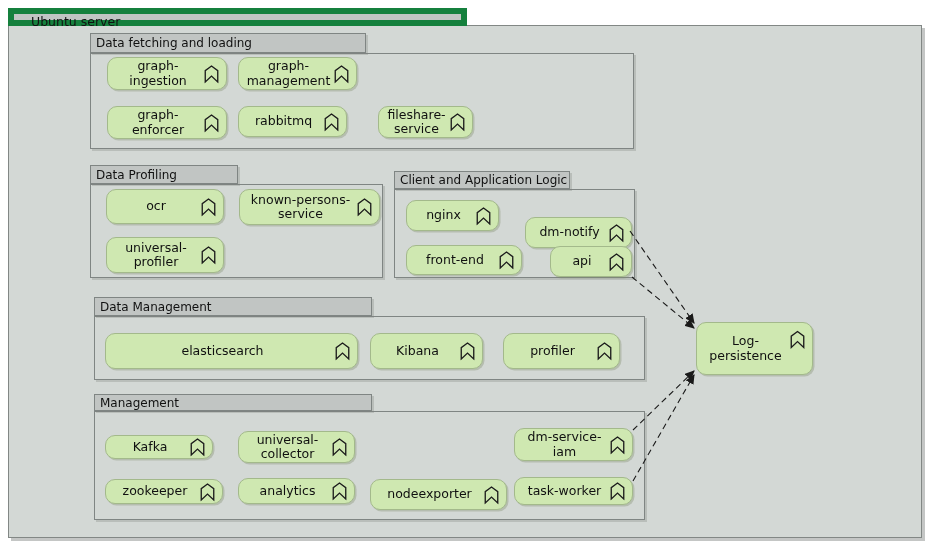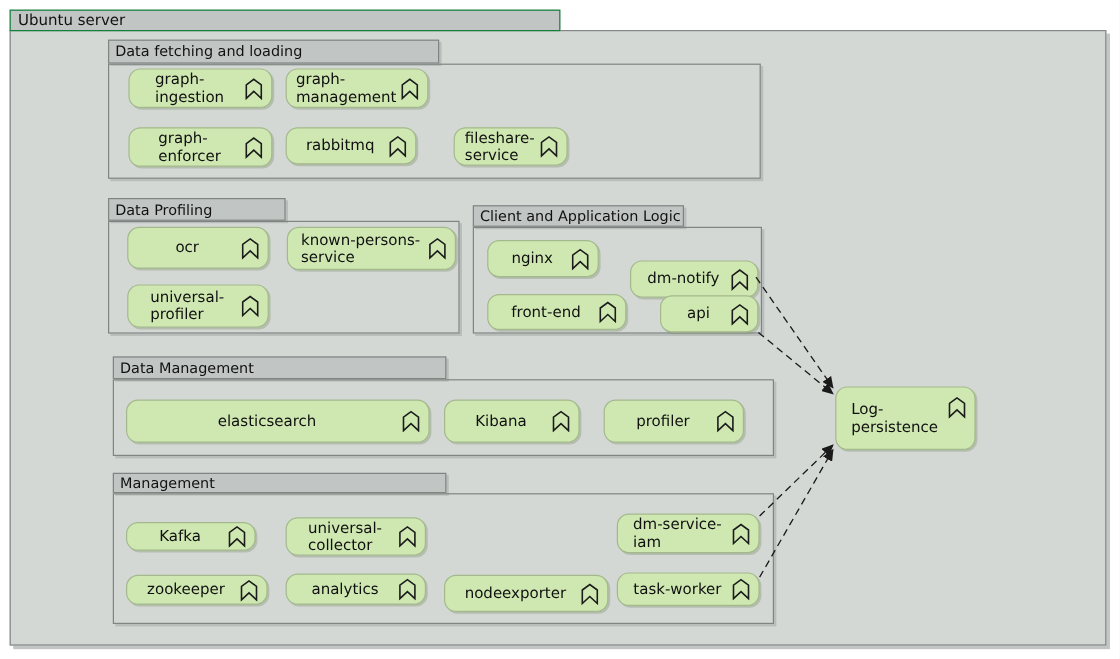--- a/index.html
+++ b/index.html
@@ -4,22 +4,22 @@
 <style>
   html,body{margin:0;padding:0;background:#ffffff;}
   #canvas{
     position:relative;width:933px;height:549px;overflow:hidden;
     font-family:"DejaVu Sans","Liberation Sans",sans-serif;
     color:#111;background:#ffffff;
   }
   
   .frame-tab{
     position:absolute;left:8px;top:8px;width:459px;height:18px;
-    background:#c1c5c3;border:1px solid #15803d;box-sizing:border-box;
-    font-size:12.5px;line-height:16px;padding-left:6px;z-index:2;
+    background:#c1c5c3;border:6px solid #15803d;box-sizing:border-box;
+    font-size:12.5px;line-height:16px;padding-left:17px;z-index:2;
   }
   .frame-body{
     position:absolute;left:8px;top:25px;width:914px;height:513px;
     background:#d3d8d5;border:1px solid #828785;box-sizing:border-box;
     box-shadow:3px 3px 0 rgba(125,129,127,.45);z-index:1;
   }
   
   .ptab{
     position:absolute;background:#c1c5c3;border:1px solid #7f8583;
     box-sizing:border-box;font-size:12px;padding-left:5px;
@@ -32,21 +32,21 @@
   }
   
   .node{
     position:absolute;background:#cfe8b1;border:1px solid #a3b98b;
     border-radius:10px;box-sizing:border-box;z-index:4;
     display:flex;align-items:center;justify-content:center;
     box-shadow:1.5px 1.5px 0 rgba(125,140,105,.35);
     padding-left:4px;padding-right:22px;
   }
   .nl{
-    font-size:12.5px;line-height:1.16;text-align:left;
+    font-size:12.5px;line-height:1.16;text-align:center;
     white-space:pre-line;color:#101010;
   }
   .ni{
     position:absolute;right:7px;top:50%;transform:translateY(-50%);
   }
   .node.tall .ni{top:7px;transform:none;}
   #edges{position:absolute;left:0;top:0;z-index:5;pointer-events:none;}
 </style>
 </head>
 <body>

